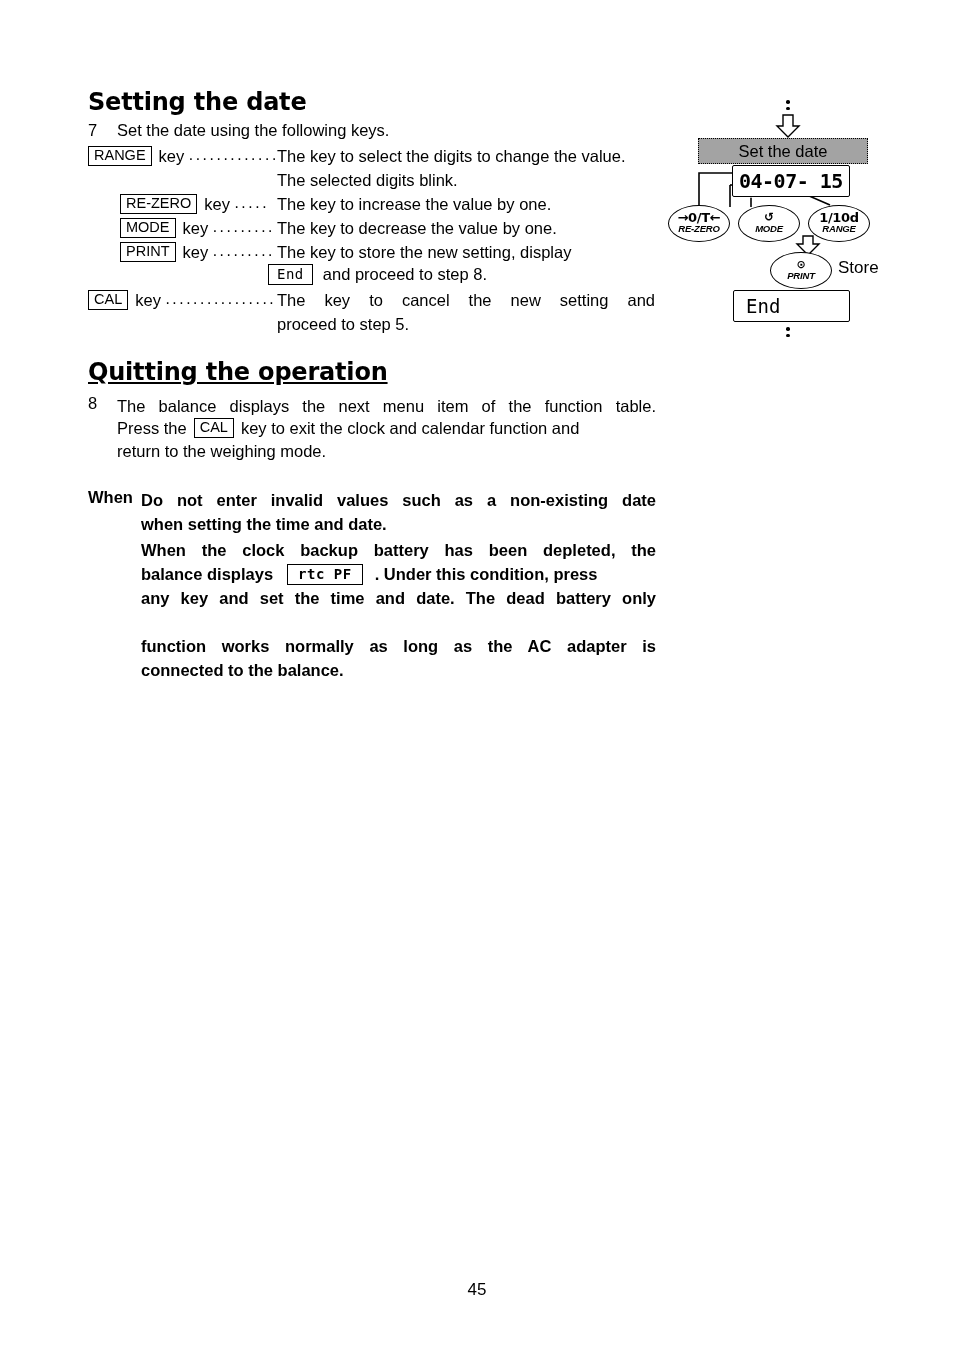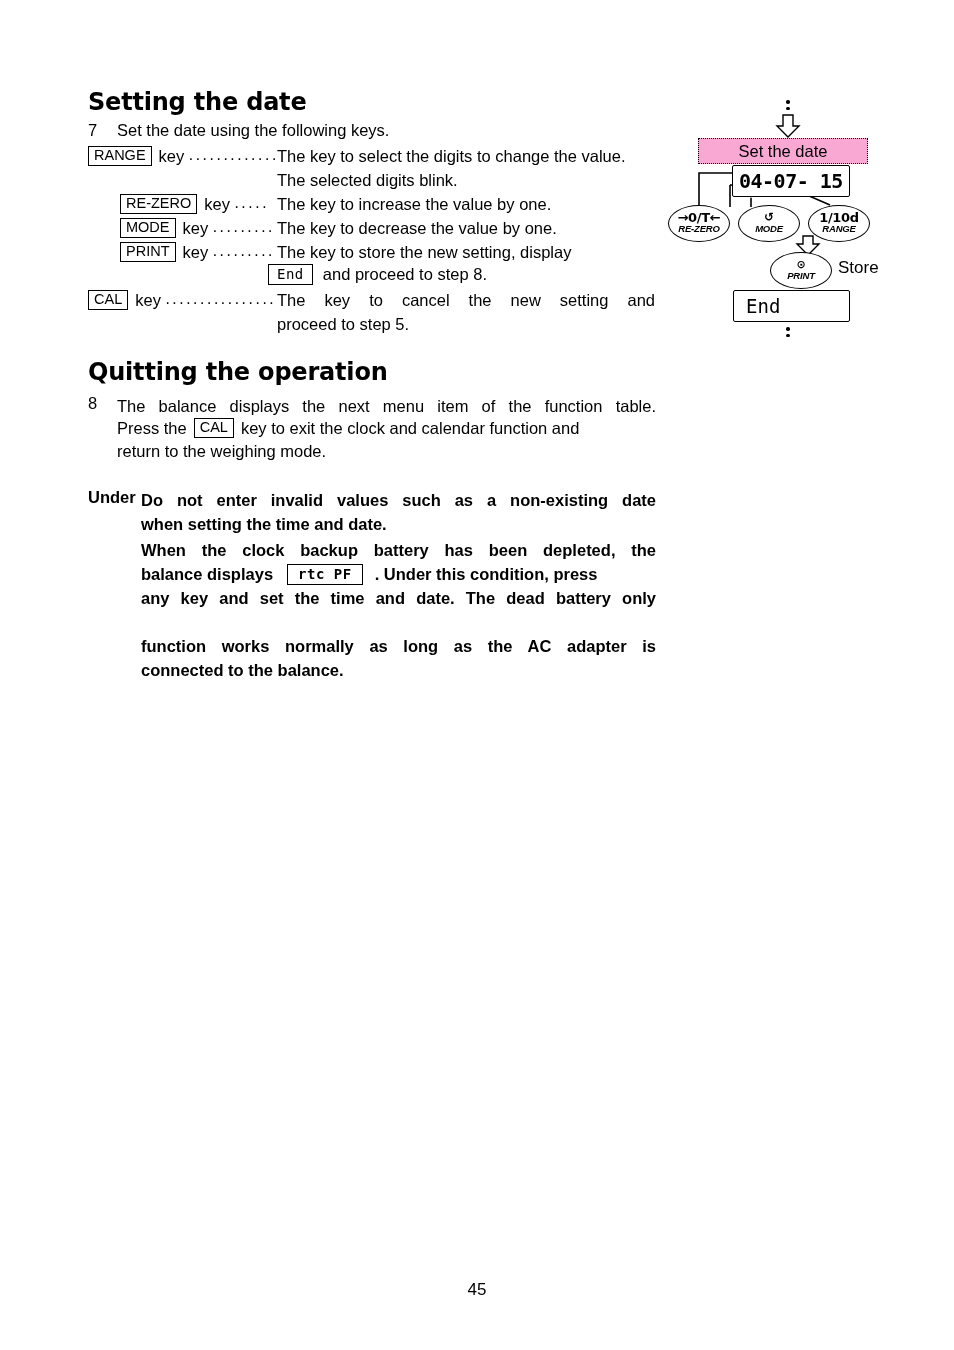--- a/index.html
+++ b/index.html
@@ -25,21 +25,21 @@
   
   .h1 {
     position: absolute;
     font-family: "DejaVu Sans", sans-serif;
     font-weight: bold;
     font-size: 24px;
     letter-spacing: -0.2px;
     white-space: nowrap;
   }
   #heading-setting-date { left: 88px; top: 88px; }
-  #heading-quitting     { left: 88px; top: 358px; }
+  #heading-quitting     { left: 88px; top: 358px; text-decoration: underline; }
 
   
   .body-text {
     position: absolute;
     font-family: "Liberation Sans", sans-serif;
     font-size: 16.5px;
     line-height: 24px;
     color: #000;
   }
 
@@ -188,21 +188,21 @@
 
   
   #dg-setdate-box {
     position: absolute;
     left: 38px; top: 43px;
     width: 170px; height: 26px;
     border: 1.2px dotted #000;
     box-sizing: border-box;
     display: flex; align-items: center; justify-content: center;
     font-size: 16.5px;
-    background: #f9a8d4;
+    background: #a3a3a3;
   }
 
   
   #dg-lcd-date {
     position: absolute;
     left: 72px; top: 70px;
     width: 118px; height: 32px;
     border: 1.5px solid #000;
     box-sizing: border-box;
     background: #fff;
@@ -354,21 +354,21 @@
 
   <div id="step8-num">8</div>
   <div id="step8-l1">The balance displays the next menu item of the function table.</div>
   <div id="step8-l2">
     <span>Press the</span>
     <span class="keybox" style="margin:0 7px;">CAL</span>
     <span>key to exit the clock and calendar function and</span>
   </div>
   <div id="step8-l3">return to the weighing mode.</div>
 
-  <div id="note-label">Under</div>
+  <div id="note-label">When</div>
 
   <div class="note-line note-just" id="note-l1">Do not enter invalid values such as a non-existing date</div>
   <div class="note-line" id="note-l2">when setting the time and date.</div>
   <div class="note-line note-just" id="note-l3">When the clock backup battery has been depleted, the</div>
 
   <div class="note-line" id="note-l4">
     <span>balance displays</span>
     <span class="lcdbox" style="margin:0 12px 0 14px; padding:1px 10px 2px 10px;">rtc PF</span>
     <span>. Under this condition, press</span>
   </div>

